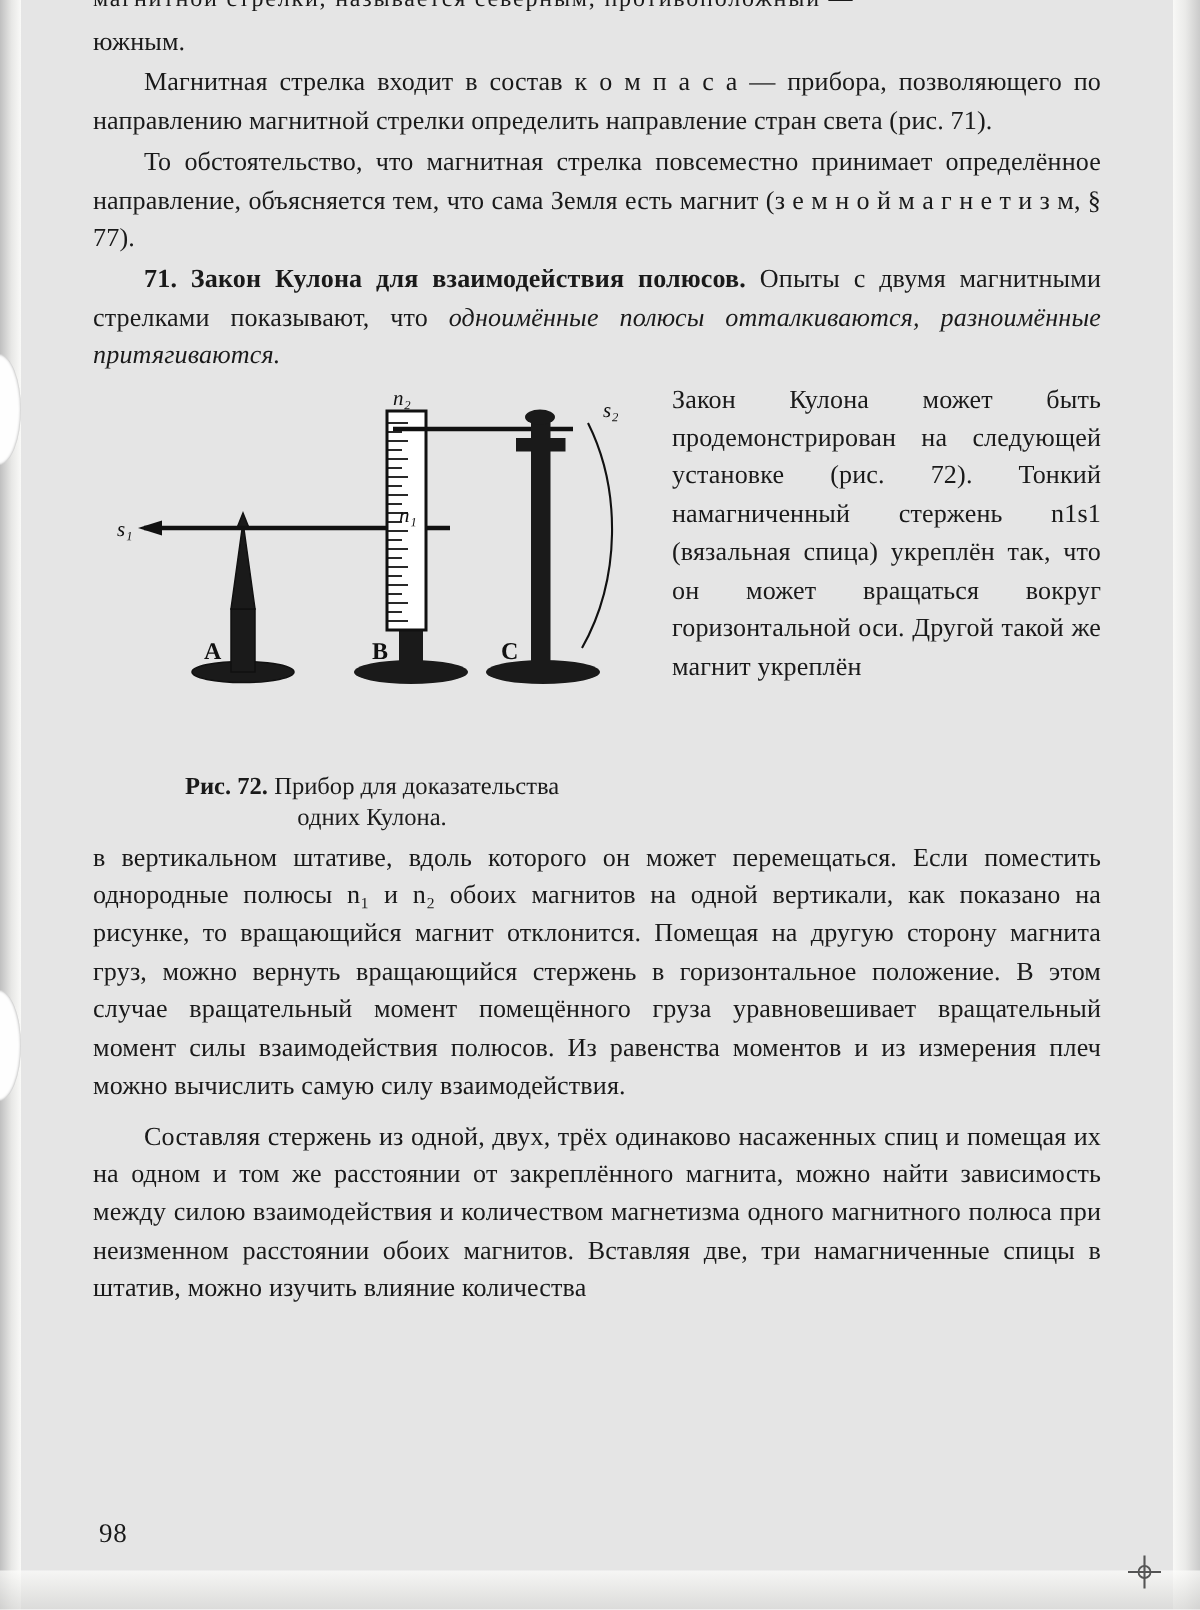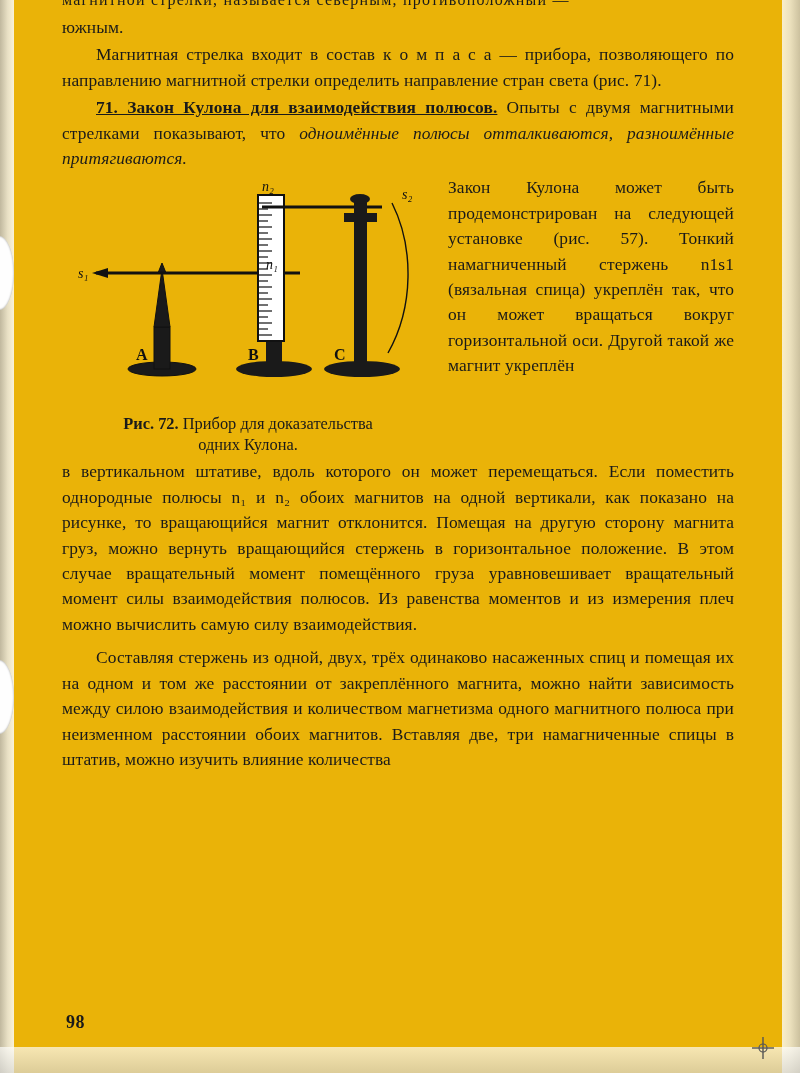--- a/index.html
+++ b/index.html
@@ -13,21 +13,21 @@
     position: relative;
     overflow: hidden;
     font-family: "Liberation Serif", serif;
     color: #1a1a1a;
   }
   .page {
     position: absolute;
     left: 0; top: 0;
     width: 800px;
     height: 1073px;
-    background: #eab308;
+    background: #e5e5e5;
   }
   
   .scan-left-shade {
     position: absolute;
     left: 0; top: 0; bottom: 0;
     width: 14px;
     background: linear-gradient(to right, #b9b9b9 0%, #e8e8e6 55%, #fdfdfb 100%);
     opacity: .85;
   }
   .scan-right-shade {
@@ -74,50 +74,50 @@
     position: relative;
   }
   .cut-wrap span {
     position: absolute;
     top: -9px;
     left: 0;
     width: 100%;
     text-align: justify;
     letter-spacing: 1.2px;
   }
-  b.head { font-weight: bold; text-decoration: underline; }
+  b.head { font-weight: bold; }
   i { font-style: italic; }
   .figure-block {
     width: 100%;
     margin-top: 4px;
   }
   .fig-float {
     float: left;
     width: 372px;
     margin: 2px 14px 2px 0;
   }
   .fig-caption {
     font-size: 16.4px;
     line-height: 21px;
     text-align: center;
     text-indent: 0;
-    margin-top: 0;
+    margin-top: 20px;
   }
   .fig-caption b { font-weight: bold; }
   .clearfix::after {
     content: "";
     display: block;
     clear: both;
   }
   .page-number {
     position: absolute;
     left: 66px;
     top: 1012px;
     font-size: 18px;
-    font-weight: bold;
+    font-weight: normal;
     letter-spacing: .5px;
   }
   .corner-mark {
     position: absolute;
     right: 22px;
     bottom: 10px;
     width: 30px;
     height: 30px;
   }
 </style>
@@ -135,20 +135,21 @@
   <div class="content">
 
     <div class="cut-wrap" style="margin-top:0px;">
       <span>магнитной  стрелки,  называется  северным,  противоположный —</span>
     </div>
 
     <p class="noindent" style="margin-top:2px;">южным.</p>
 
     <p style="margin-top:2px;font-family:Liberation Serif, serif;">Магнитная стрелка входит в состав к о м п а с а — прибора, позволяющего по направлению  магнитной стрелки  определить направление стран света (рис. 71).</p>
 
+    <p style="margin-top:2px;">То обстоятельство, что магнитная стрелка повсеместно принимает определённое направление, объясняется тем, что сама Земля есть магнит (з е м н о й   м а г н е т и з м,  § 77).</p>
 
     <p style="margin-top:2px;">
       <b class="head">71. Закон Кулона для  взаимодействия полюсов.</b><span> Опыты с двумя магнитными стрелками показывают, что </span><i>одноимённые полюсы отталкиваются, разноимённые притягиваются.</i>
     </p>
 
     <div class="figure-block clearfix">
 
 
       <div class="fig-float">
         <svg width="372" height="232" viewBox="0 0 372 232">
@@ -218,21 +219,21 @@
             <text x="186" y="183">B</text>
             <text x="272" y="183">C</text>
           </g>
         </svg>
         <div class="fig-caption">
           <b>Рис. 72.</b><span> Прибор для доказательства</span>
           <div>одних Кулона.</div>
         </div>
       </div>
 
-      <p class="noindent" style="margin-top:0px;">Закон Кулона может быть  продемонстрирован на следующей установке (рис. 57). Тонкий намагниченный  стержень  n1s1 (вязальная спица) укреплён так,  что  он  может вращаться вокруг горизонтальной оси.  Другой такой же магнит укреплён</p>
+      <p class="noindent" style="margin-top:0px;">Закон Кулона может быть  продемонстрирован на следующей установке (рис. 72). Тонкий намагниченный  стержень  n1s1 (вязальная спица) укреплён так,  что  он  может вращаться вокруг горизонтальной оси.  Другой такой же магнит укреплён</p>
     </div>
 
     <p class="noindent" style="margin-top:2px;">в вертикальном штативе, вдоль которого он может перемещаться. Если поместить однородные полюсы n₁ и n₂ обоих магнитов на одной вертикали, как показано на рисунке, то вращающийся магнит отклонится. Помещая на другую сторону магнита груз, можно вернуть вращающийся стержень в горизонтальное положение. В этом случае вращательный момент помещённого груза уравновешивает вращательный момент силы взаимодействия полюсов. Из равенства моментов  и из измерения плеч можно вычислить самую силу взаимодействия.</p>
 
 
     <p style="margin-top:8px;">Составляя стержень из одной, двух, трёх одинаково насаженных спиц и помещая их на одном и том же расстоянии от закреплённого магнита, можно найти зависимость между силою взаимодействия и количеством магнетизма одного магнитного полюса при неизменном расстоянии обоих магнитов. Вставляя две, три намагниченные спицы в штатив,  можно  изучить  влияние количества</p>
 
   </div>
 
   <div class="page-number">98</div>

